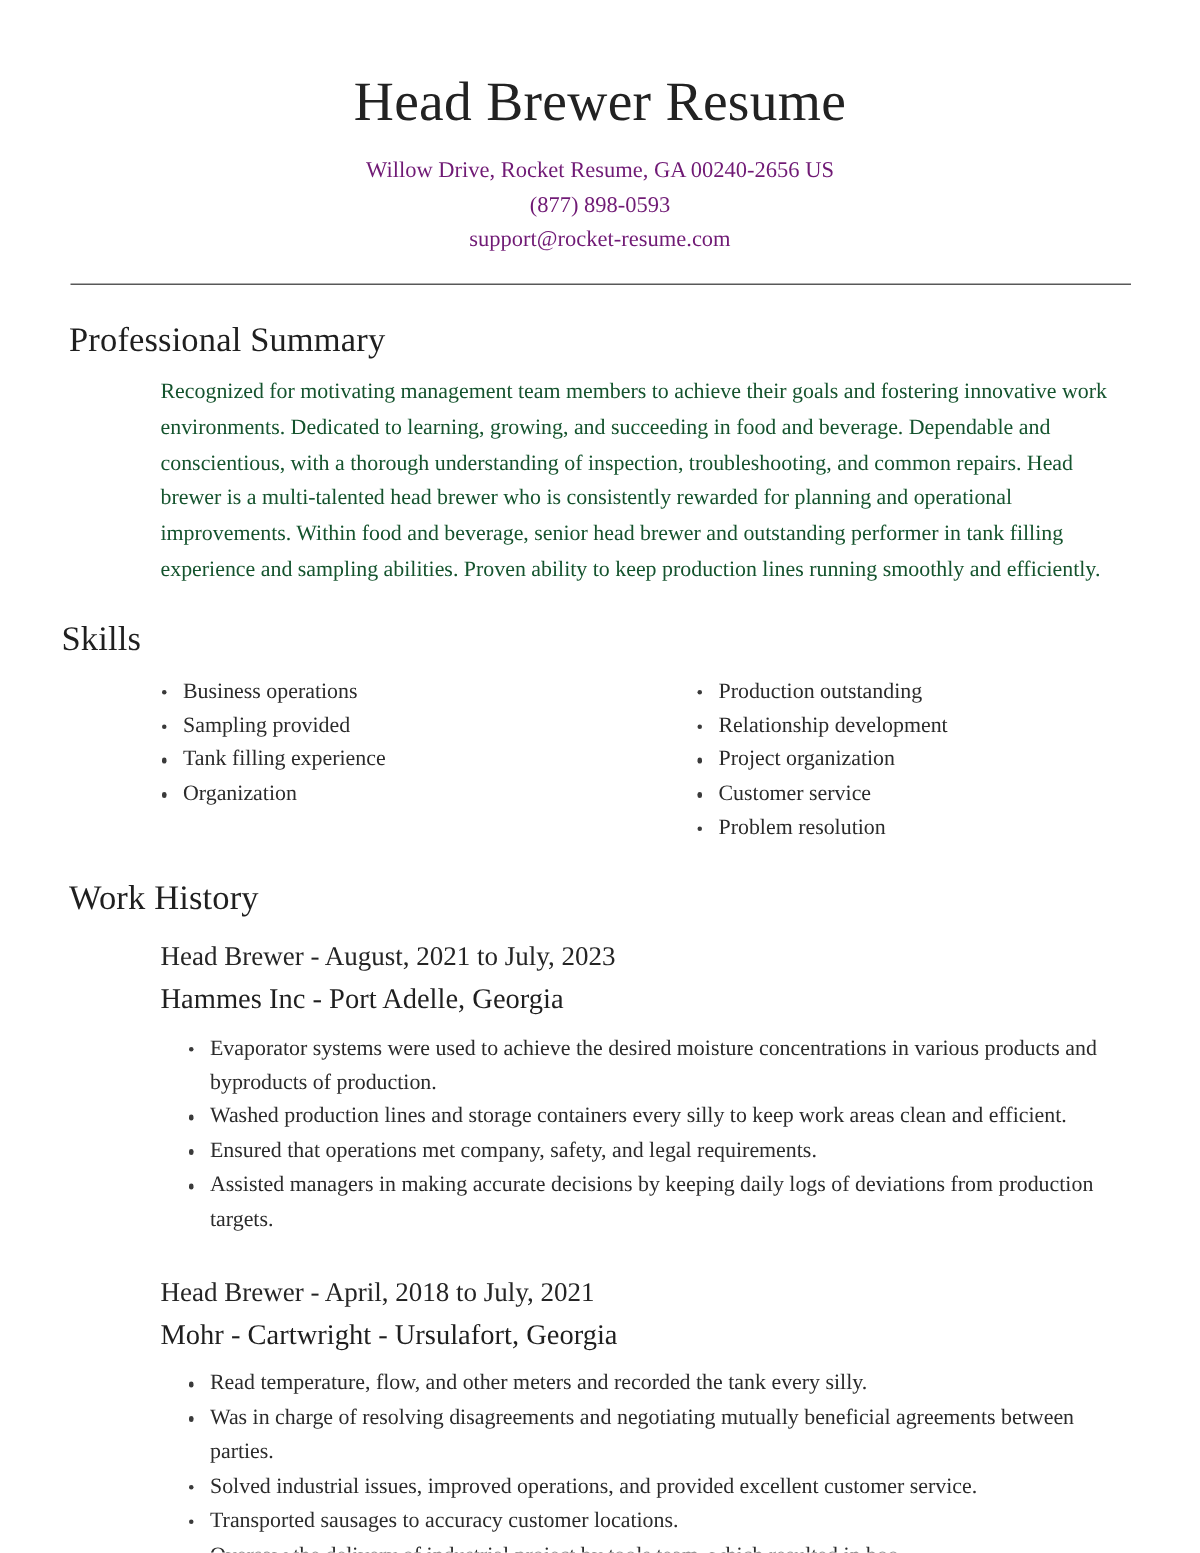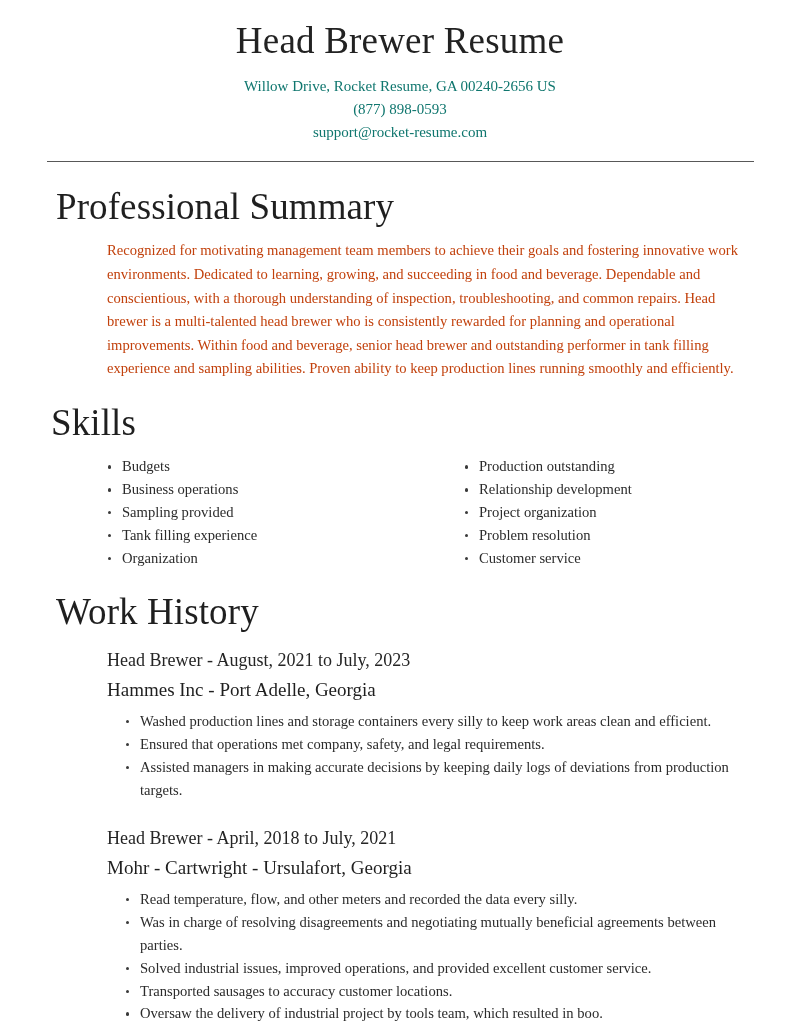--- a/index.html
+++ b/index.html
@@ -19,65 +19,65 @@
     height: 1035px;
     box-sizing: border-box;
     padding: 0;
     position: relative;
     background: #ffffff;
   }
 
   
   .header {
     text-align: center;
-    padding-top: 20px;
+    padding-top: 48px;
   }
   .resume-title {
     font-size: 37px;
     font-weight: 400;
     line-height: 1.12;
     letter-spacing: 0.2px;
     color: #222222;
     margin: 0 0 14px 0;
   }
   .contact-line {
     font-size: 15px;
     line-height: 1.52;
-    color: #0f766e;
+    color: #701a75;
     margin: 0;
   }
 
   .divider {
     margin: 17px auto 0 auto;
     width: 707px;
     height: 0;
     border-top: 1.4px solid #585858;
   }
 
   
   .section {
     padding-left: 46px;
     padding-right: 46px;
   }
   .section-heading {
-    font-size: 37px;
+    font-size: 23px;
     font-weight: 400;
     line-height: 1.2;
     color: #1f1f1f;
-    margin: 10px;
+    margin: 0;
     letter-spacing: 0.1px;
   }
   .section-body {
     padding-left: 61px;
   }
 
   .summary-text {
     font-size: 14.6px;
     line-height: 1.62;
-    color: #c2410c;
+    color: #14532d;
     margin: 0;
     text-align: left;
     max-width: 650px;
   }
 
   
   .skills-columns {
     display: flex;
     padding-left: 46px;
     padding-right: 46px;
@@ -180,58 +180,58 @@
       <p class="summary-text">Recognized for motivating management team members to achieve their goals and fostering innovative work environments. Dedicated to learning, growing, and succeeding in food and beverage. Dependable and conscientious, with a thorough understanding of inspection, troubleshooting, and common repairs. Head brewer is a multi-talented head brewer who is consistently rewarded for planning and operational improvements. Within food and beverage, senior head brewer and outstanding performer in tank filling experience and sampling abilities. Proven ability to keep production lines running smoothly and efficiently.</p>
     </div>
   </div>
 
   <div class="section sp-skills-head">
     <h2 class="section-heading">Skills</h2>
   </div>
   <div class="skills-columns sp-skills-body">
     <div class="skills-col left">
       <ul class="bullets">
-        <li>Budgets</li>
         <li>Business operations</li>
         <li>Sampling provided</li>
         <li>Tank filling experience</li>
         <li>Organization</li>
       </ul>
     </div>
     <div class="skills-col right">
       <ul class="bullets">
         <li>Production outstanding</li>
         <li>Relationship development</li>
         <li>Project organization</li>
+        <li>Customer service</li>
         <li>Problem resolution</li>
-        <li>Customer service</li>
       </ul>
     </div>
   </div>
 
   <div class="section sp-work-head">
     <h2 class="section-heading">Work History</h2>
 
     <div class="section-body sp-work-body">
 
       <div class="job">
         <p class="job-title">Head Brewer - August, 2021 to July, 2023</p>
         <p class="job-company">Hammes Inc - Port Adelle, Georgia</p>
         <ul class="job-bullets">
+          <li>Evaporator systems were used to achieve the desired moisture concentrations in various products and byproducts of production.</li>
           <li>Washed production lines and storage containers every silly to keep work areas clean and efficient.</li>
           <li>Ensured that operations met company, safety, and legal requirements.</li>
           <li>Assisted managers in making accurate decisions by keeping daily logs of deviations from production targets.</li>
         </ul>
       </div>
 
       <div class="job sp-job-gap">
         <p class="job-title">Head Brewer - April, 2018 to July, 2021</p>
         <p class="job-company">Mohr - Cartwright - Ursulafort, Georgia</p>
         <ul class="job-bullets">
-          <li>Read temperature, flow, and other meters and recorded the data every silly.</li>
+          <li>Read temperature, flow, and other meters and recorded the tank every silly.</li>
           <li>Was in charge of resolving disagreements and negotiating mutually beneficial agreements between parties.</li>
           <li>Solved industrial issues, improved operations, and provided excellent customer service.</li>
           <li>Transported sausages to accuracy customer locations.</li>
           <li>Oversaw the delivery of industrial project by tools team, which resulted in boo.</li>
         </ul>
       </div>
 
     </div>
   </div>
 

